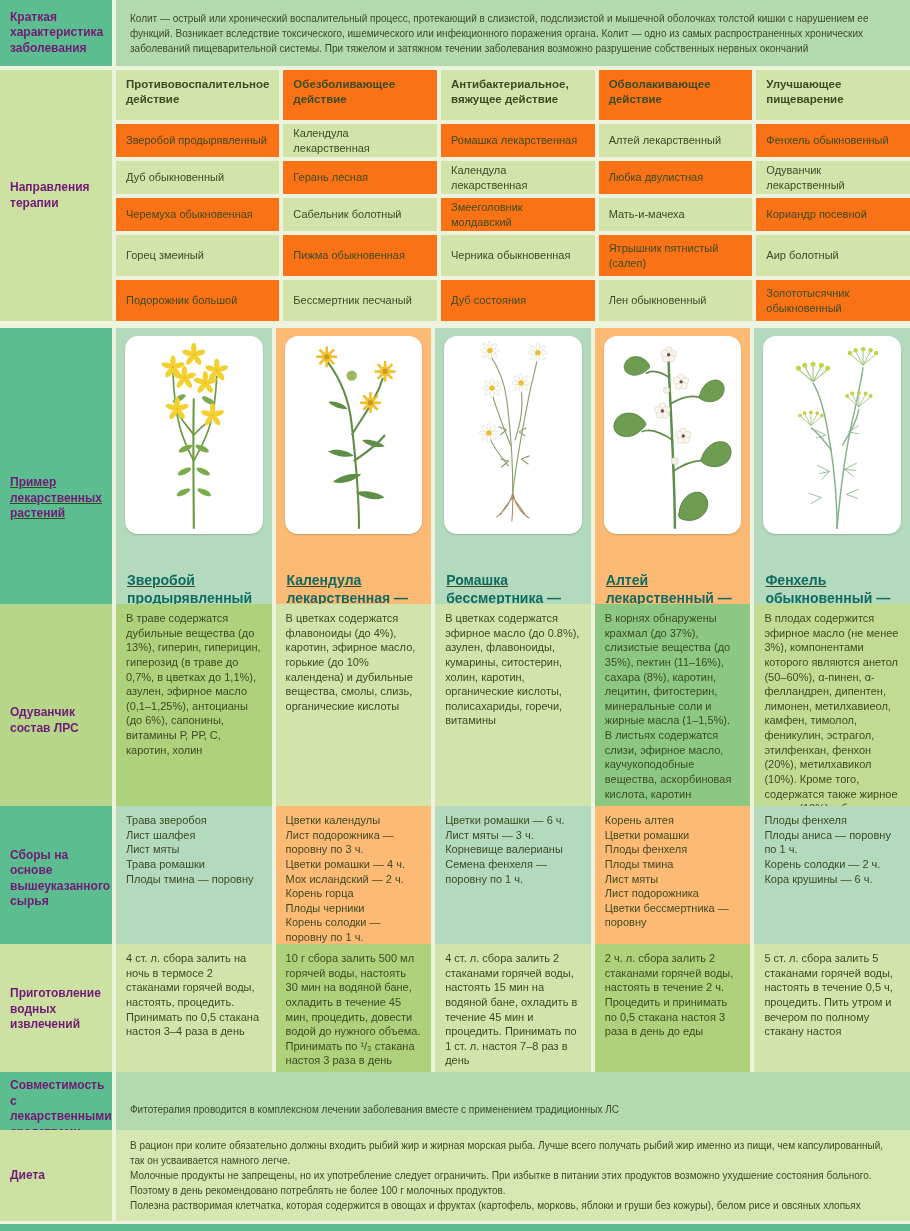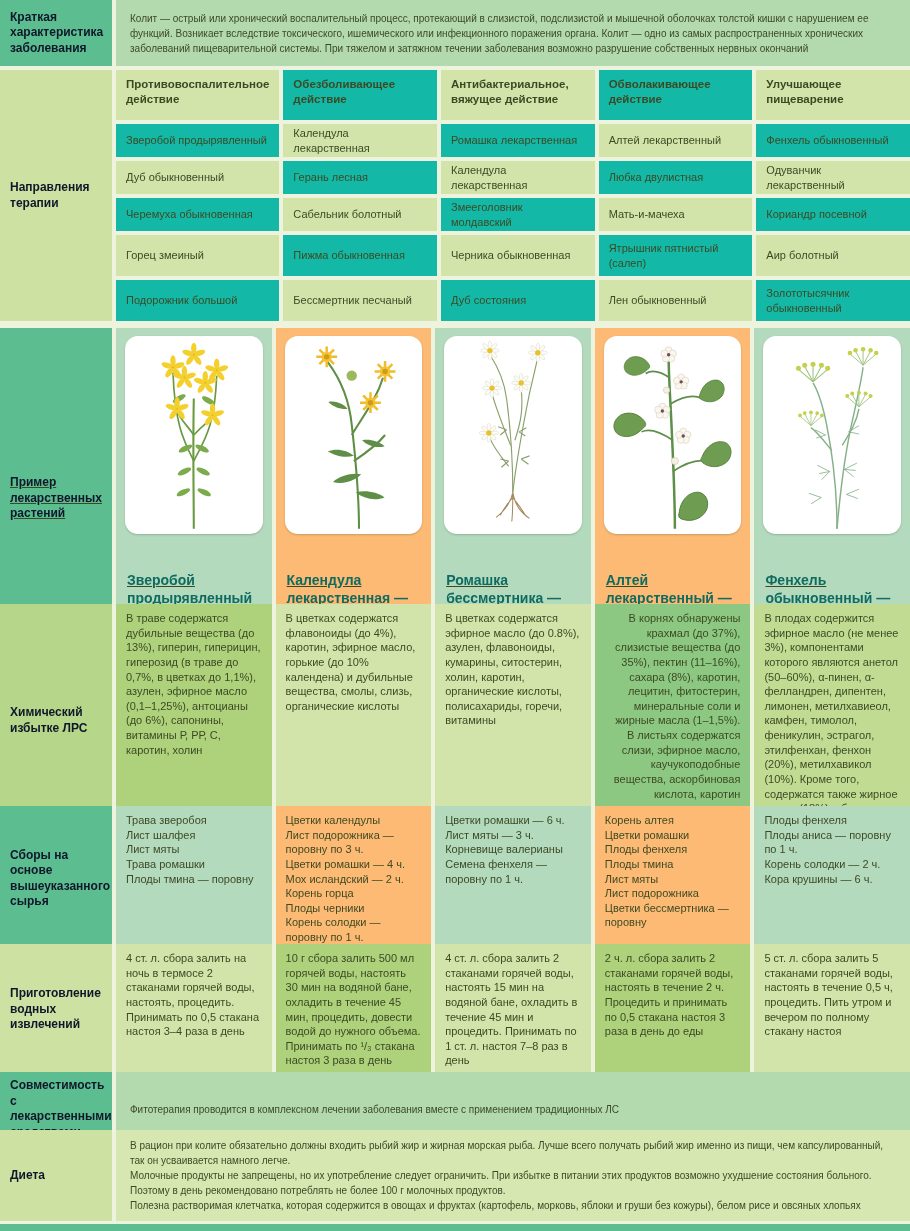--- a/index.html
+++ b/index.html
@@ -5,36 +5,36 @@
   html,body{margin:0;padding:0;background:#eef3dd;}
   .page{
     width:910px;height:1231px;margin:0 auto;background:#eef3dd;
     font-family:"Liberation Sans", sans-serif;color:#3c4a24;
     display:flex;flex-direction:column;gap:4px;overflow:hidden;
   }
   .sec{display:grid;grid-template-columns:112px repeat(5,1fr);gap:4px;}
   .sec.span{grid-template-columns:112px 1fr;}
   .label{
     display:flex;align-items:center;padding:6px 10px;
-    font-weight:bold;font-size:12px;line-height:1.3;color:#0f172a;
+    font-weight:bold;font-size:12px;line-height:1.3;color:#701a75;
   }
   .lab-teal{background:#5cbe90;}
   .lab-lyg{background:#cce1a2;}
   .lab-chem{background:#b6d78a;}
   .cell{padding:7px 10px;font-size:11px;line-height:1.33;white-space:pre-line;}
   .vcenter{display:flex;align-items:center;}
   .hdr{font-weight:bold;font-size:11.5px;}
   .cb-l{background:#d2e4aa;}
-  .cb-d{background:#14b8a6;}
+  .cb-d{background:#f97316;}
   .mint{background:#b4dabd;}
   .teal{background:#fdba74;}
   .palemint{background:#b3d9ae;}
   .lyg{background:#d2e4aa;}
   .myg{background:#aed17b;}
-  .chem-grn{background:#8dc883;text-align:right;}
+  .chem-grn{background:#8dc883;}
   .chem-mid{background:#c2db93;}
   .dietbg{background:#d6e7b2;}
   
   .s-brief{height:66px;}
   .s-dir{height:254px;grid-template-rows:50px 33px 33px 33px 41px 41px;}
   .s-dir .label{grid-row:1/7;}
   .s-plants{height:272px;text-decoration:underline;}
   .s-chem{height:198px;}
   .s-mix{height:134px;}
   .s-prep{height:124px;}
@@ -303,21 +303,21 @@
         </svg>
       </div>
       <div class="pname">
         <span class="ru">Фенхель обыкновенный —</span>
         <span class="lat">Foeniculum vulgare</span>
       </div>
     </div>
   </section>
 
   <section class="sec s-chem">
-    <div class="label lab-chem">Химический избытке ЛРС</div>
+    <div class="label lab-chem">Одуванчик состав ЛРС</div>
     <div class="cell myg">В траве содержатся дубильные вещества (до 13%), гиперин, гиперицин, гиперозид (в траве до 0,7%, в цветках до 1,1%), азулен, эфирное масло (0,1–1,25%), антоцианы (до 6%), сапонины, витамины Р, РР, С, каротин, холин</div>
     <div class="cell lyg">В цветках содержатся флавоноиды (до 4%), каротин, эфирное масло, горькие (до 10% календена) и дубильные вещества, смолы, слизь, органические кислоты</div>
     <div class="cell lyg">В цветках содержатся эфирное масло (до 0.8%), азулен, флавоноиды, кумарины, ситостерин, холин, каротин, органические кислоты, полисахариды, горечи, витамины</div>
     <div class="cell chem-grn">В корнях обнаружены крахмал (до 37%), слизистые вещества (до 35%), пектин (11–16%), сахара (8%), каротин, лецитин, фитостерин, минеральные соли и жирные масла (1–1,5%). В листьях содержатся слизи, эфирное масло, каучукоподобные вещества, аскорбиновая кислота, каротин</div>
     <div class="cell chem-mid">В плодах содержится эфирное масло (не менее 3%), компонентами которого являются анетол (50–60%), α-пинен, α-фелландрен, дипентен, лимонен, метилхавиеол, камфен, тимолол, феникулин, эстрагол, этилфенхан, фенхон (20%), метилхавикол (10%). Кроме того, содержатся также жирное масло (18%) и белковые вещества</div>
   </section>
 
   <section class="sec s-mix">
     <div class="label lab-teal">Сборы на основе вышеуказанного сырья</div>
     <div class="cell mint">Трава зверобоя

